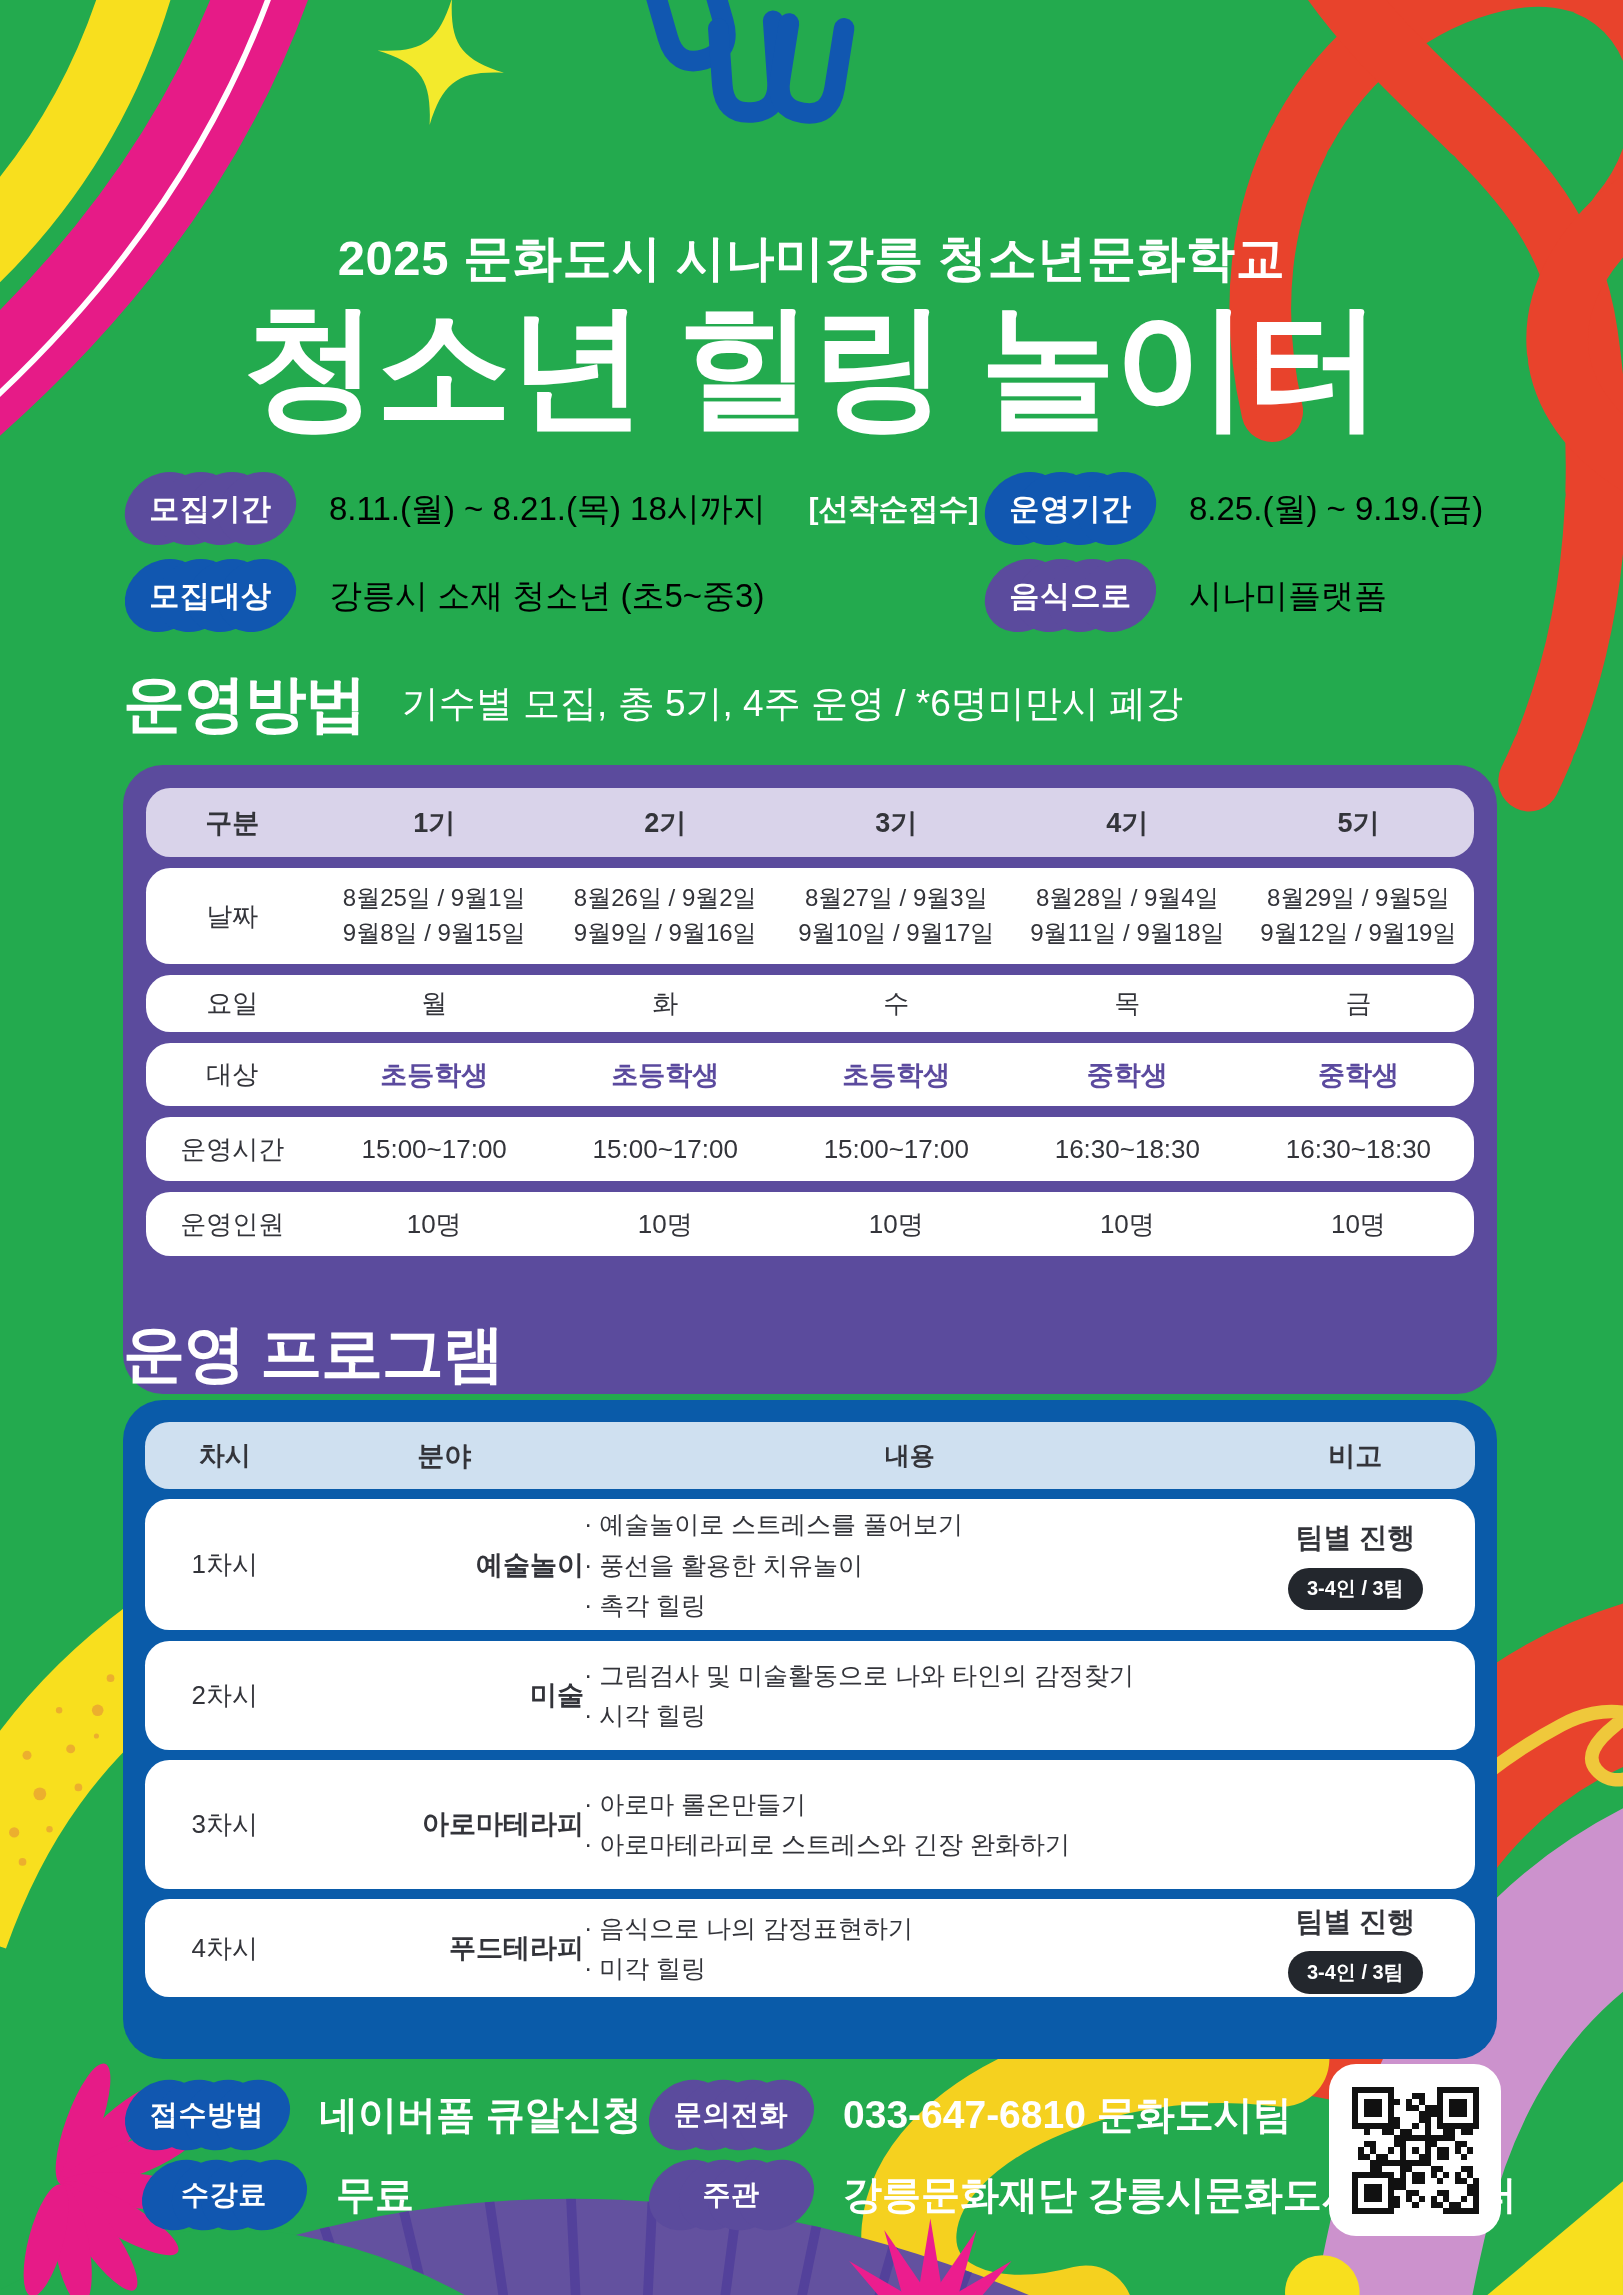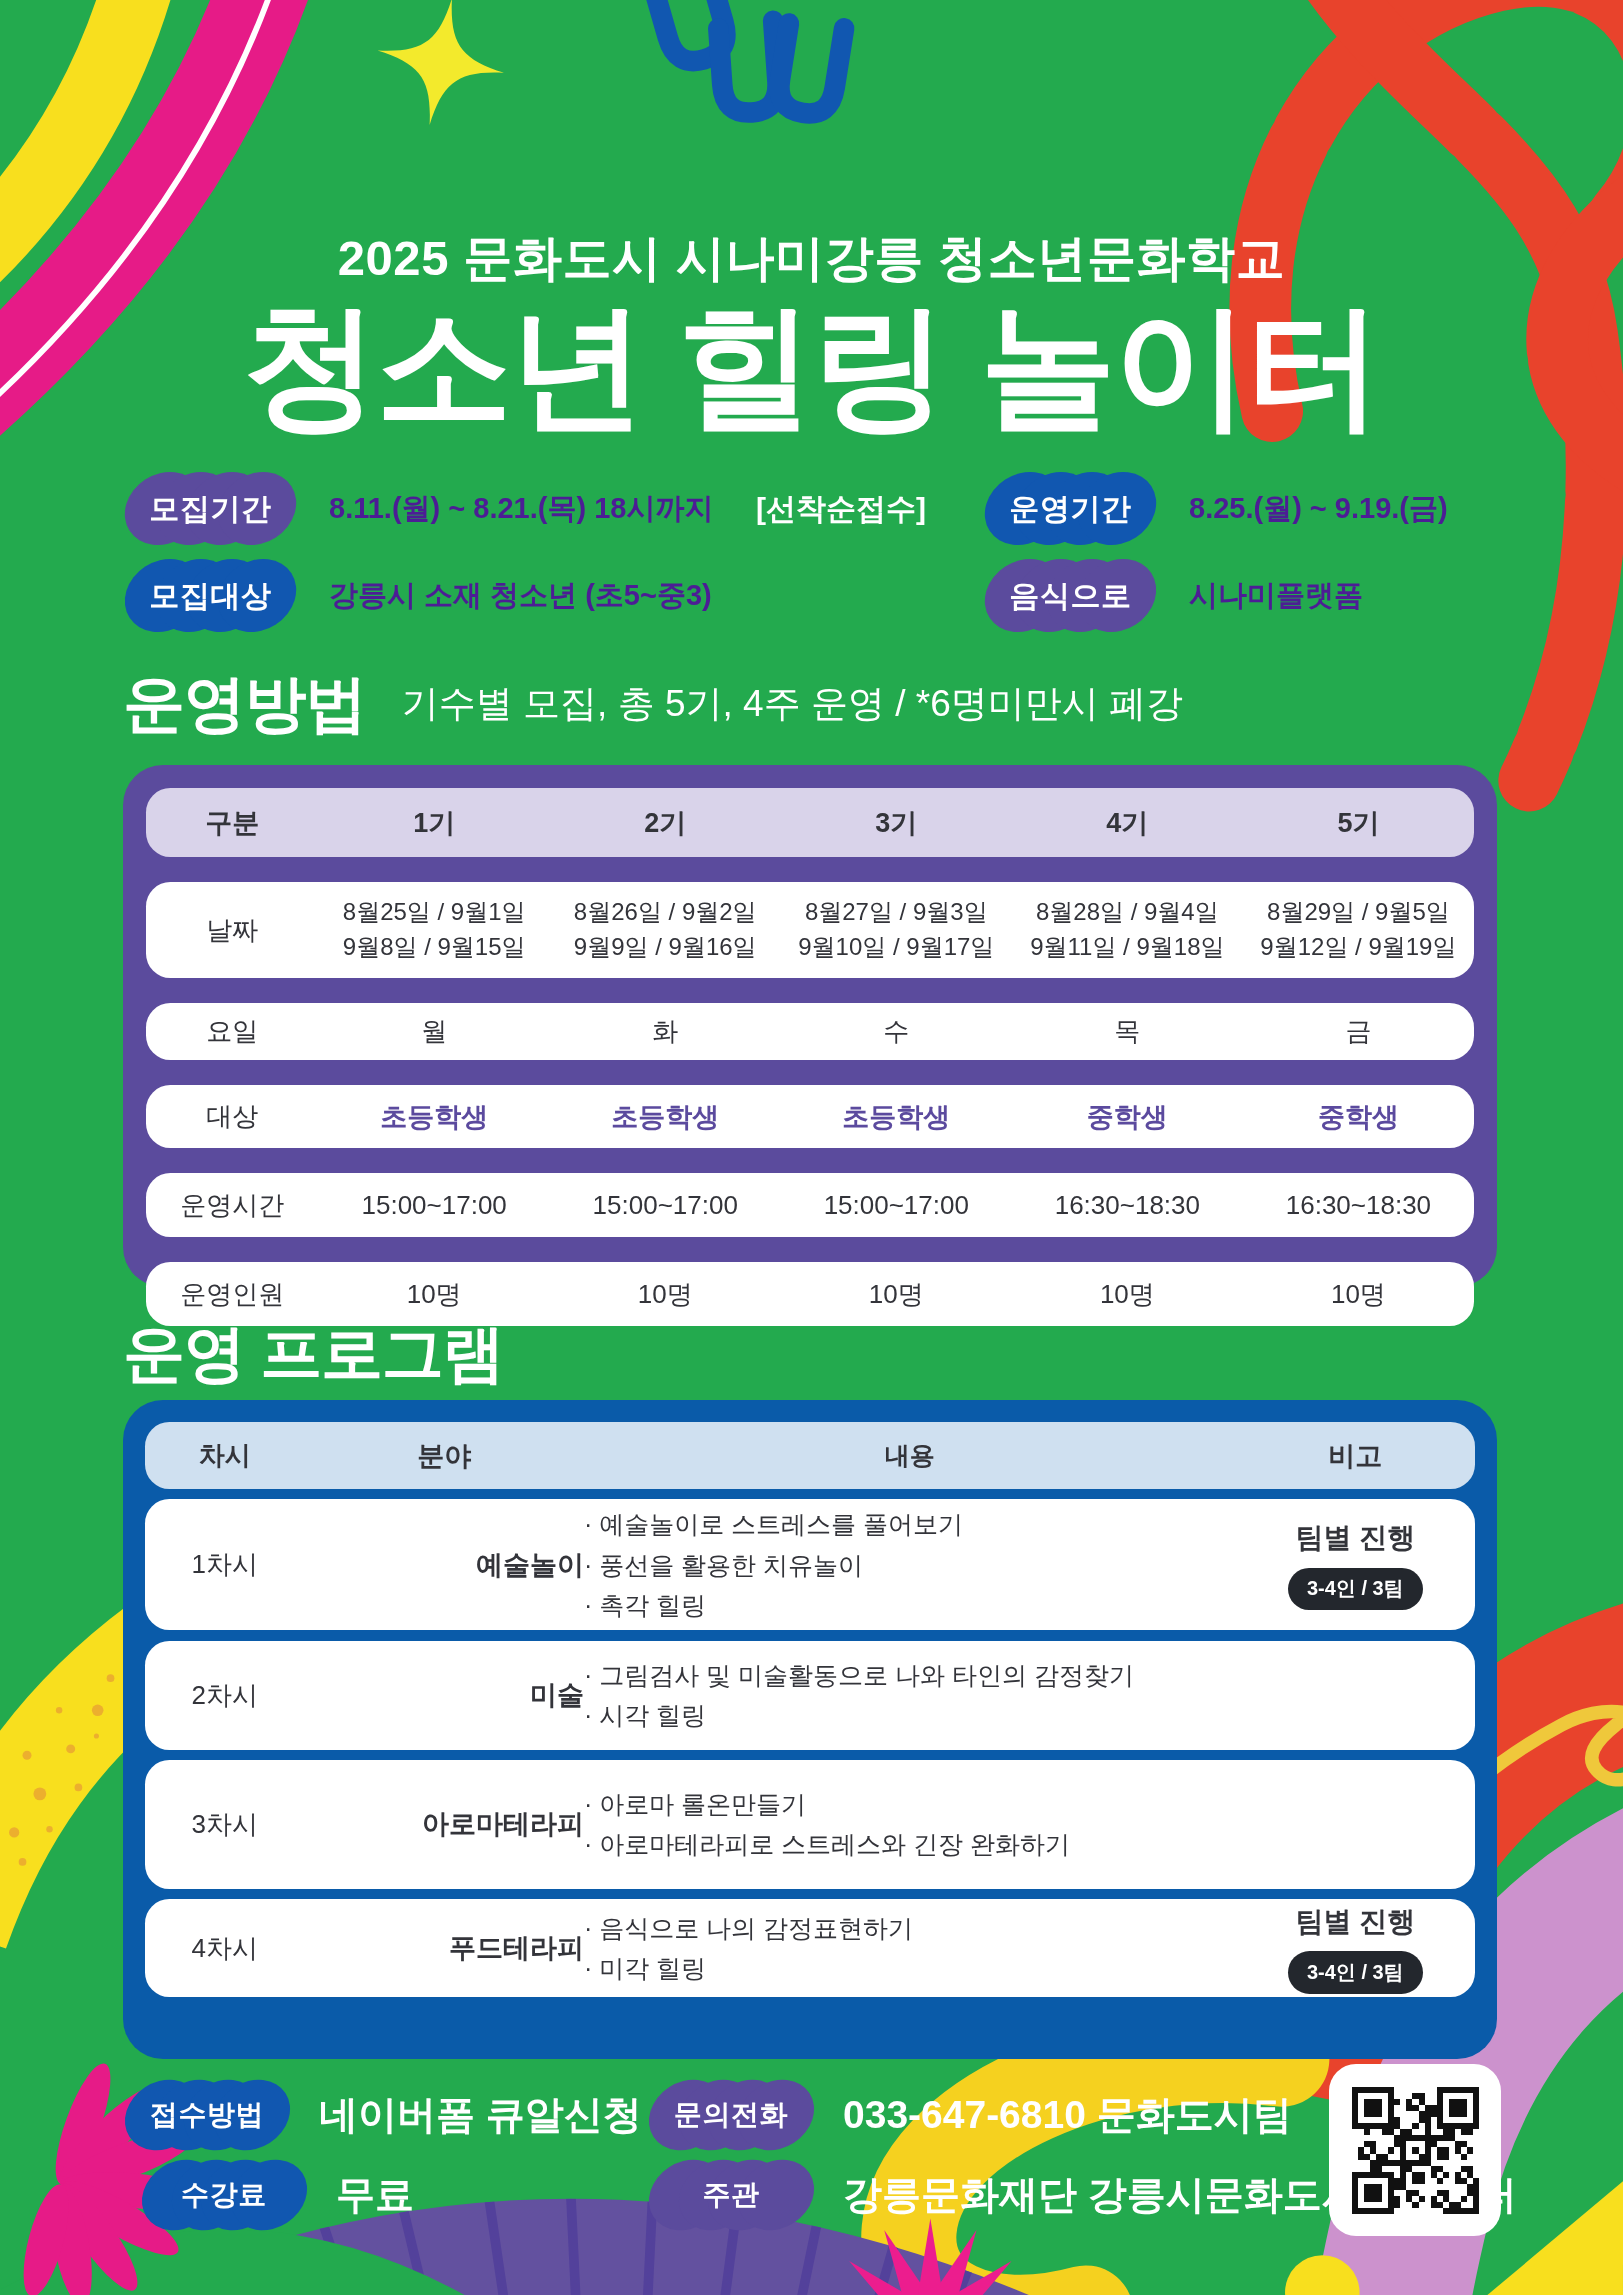--- a/index.html
+++ b/index.html
@@ -26,33 +26,33 @@
   .blob i{position:absolute;top:0;width:82px;height:69px;border-radius:50%;
     transform:rotate(-33deg);background:currentColor;}
   .blob i:nth-child(1){left:0;}
   .blob i:nth-child(2){left:31px;}
   .blob i:nth-child(3){left:62px;}
   .blob i:nth-child(4){left:93px;}
   .blob .blob-label{position:absolute;inset:0;display:flex;align-items:center;justify-content:center;
     color:#fff;font-size:30px;font-weight:bold;z-index:2;letter-spacing:0.6px;}
   .blob.purple{color:var(--purple,#5B4B9D);}
   .blob.blue{color:var(--badgeBlue,#1157B0);}
-  .info-value{font-size:29px;font-weight:bold;color:#4c1d95;white-space:nowrap;}
+  .info-value{font-size:33px;font-weight:normal;color:#000000;white-space:nowrap;}
   .info-note{font-size:30px;font-weight:bold;color:#fff;margin-left:11.6px;}
 
   
   .section-head{position:absolute;display:flex;align-items:flex-end;gap:36px;z-index:5;}
   .section-title{font-size:62px;font-weight:bold;color:#fff;letter-spacing:-1.3px;line-height:1;}
   .section-sub{font-size:37px;color:#fff;padding-bottom:6.4px;white-space:nowrap;}
 
   
   .method-table{
-    position:absolute;left:123px;top:765px;width:1374px;height:522px;
+    position:absolute;left:123px;top:765px;width:1374px;height:629px;
     background:var(--purple,#5B4B9D);border-radius:40px;box-sizing:border-box;
-    padding:23px;display:flex;flex-direction:column;gap:25px;z-index:5;
+    padding:23px;display:flex;flex-direction:column;gap:11px;z-index:5;
   }
   .m-head{height:69px;flex:0 0 auto;background:var(--lightPurple,#D9D3EA);border-radius:24.4px;
     display:flex;align-items:center;}
   .m-row{background:#fff;border-radius:24.4px;display:flex;align-items:center;flex:0 0 auto;}
   .m-row.r-date{height:96px;}
   .m-row.r-day{height:57px;}
   .m-row.r-target{height:63px;}
   .m-row.r-time{height:64px;}
   .m-row.r-count{height:64px;}
   .mc{text-align:center;color:var(--dark,#33343A);font-size:26px;}

